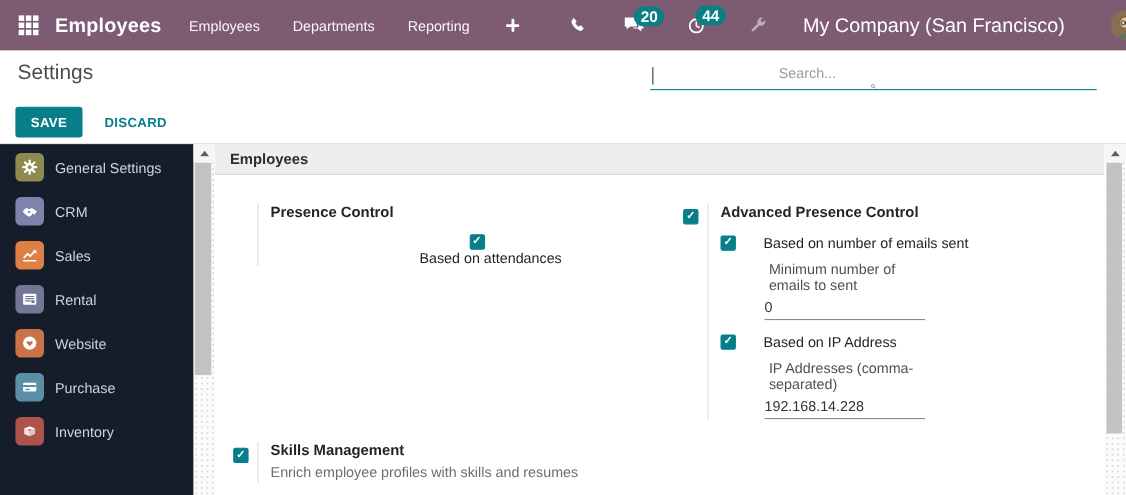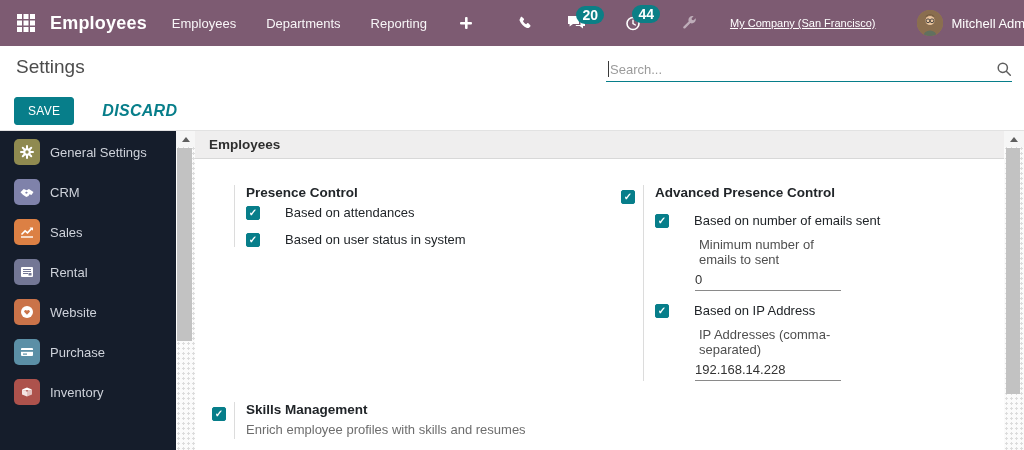--- a/index.html
+++ b/index.html
@@ -12,41 +12,41 @@
             color:#fff; padding:0 10px 0 16px; }
   .apps-btn { width:22px; height:22px; display:flex; align-items:center; justify-content:center; cursor:pointer; }
   .app-name { font-size:18px; font-weight:bold; margin:0 10px 0 14px; letter-spacing:.2px; }
   .menu { display:flex; align-items:center; height:100%; }
   .menu-item { font-size:13px; padding:0 15px; height:100%; display:flex; align-items:center;
                color:rgba(255,255,255,.95); cursor:pointer; }
   .systray { display:flex; align-items:center; margin-left:6px; }
   .tray-icon { position:relative; padding:0 11px; display:flex; align-items:center; cursor:pointer; }
   .badge { position:absolute; top:-9px; right:-6px; background:#0c7f86; color:#fff;
            font-size:14px; font-weight:bold; padding:2px 6px; border-radius:9px; line-height:1; }
-  .company { font-size:11px; margin:0 24px 0 22px; white-space:nowrap; cursor:pointer;text-decoration:underline; }
+  .company { font-size:18px; margin:0 24px 0 22px; white-space:nowrap; cursor:pointer; }
   .user { display:flex; align-items:center; cursor:pointer; margin-left:18px; }
   .avatar { width:26px; height:26px; border-radius:50%; overflow:hidden; flex:none; background:#9a7a55; }
   .user-name { font-size:13px; margin-left:8px; white-space:nowrap; }
   .dim { opacity:.5; }
 
   
   .control-panel { height:84px; position:relative; background:#fff; }
   .cp-title { position:absolute; left:16px; top:10px; font-size:19px; font-weight:normal; color:#4c4c4c; }
-  .search { position:absolute; top:11px; right:12px; width:406px; height:25px;
-            border-bottom:1px solid #077e8a; display:flex; align-items:center; }
+  .search { position:absolute; top:11px; right:27px; width:406px; height:25px;
+            border-bottom:1px solid #077e8a; display:flex; align-items:center;flex-direction:column; }
   .search input { flex:1; border:none; outline:none; font-size:13px; color:#333;
                   padding:2px 0 2px 4px; background:transparent; font-family:"Liberation Sans",sans-serif; }
   .search input::placeholder { color:#9b9b9b; }
   .search .caret { position:absolute; left:2px; top:4px; width:1px; height:16px; background:#3a3a3a; }
   .cp-buttons { position:absolute; left:14px; top:51px; display:flex; align-items:center; }
-  .btn-save { background:#077e8a; color:#fff; border:1px solid #077e8a; font-size:12px; font-weight:normal;
+  .btn-save { background:#077e8a; color:#fff; border:1px solid #077e8a; font-size:12px; font-weight:bold;
               padding:6px 13px; border-radius:3px; cursor:pointer; letter-spacing:.3px;
               font-family:"Liberation Sans",sans-serif; }
-  .btn-discard { background:none; border:none; color:#077e8a; font-size:16px; font-weight:bold;
-                 margin-left:28px; cursor:pointer; letter-spacing:.3px; font-family:"Liberation Sans",sans-serif;font-style:italic; }
+  .btn-discard { background:none; border:none; color:#077e8a; font-size:12px; font-weight:bold;
+                 margin-left:20px; cursor:pointer; letter-spacing:.3px; font-family:"Liberation Sans",sans-serif; }
 
   
   .main { display:flex; height:320px; border-top:1px solid #e2e2e2; }
 
   .sidebar { width:176px; background:#151d2b; flex:none; padding-top:1px; }
   .side-item { height:40px; display:flex; align-items:center; padding-left:14px; cursor:pointer; }
   .app-icon { width:26px; height:26px; border-radius:5px; display:flex; align-items:center;
               justify-content:center; flex:none; }
   .side-label { color:#ced2da; font-size:13px; margin-left:10px; white-space:nowrap; }
 
@@ -269,27 +269,23 @@
 
     <section class="content">
       <div class="section-header">Employees</div>
 
       <div class="settings-grid">
 
         <div class="setting-box">
           <div class="left-pane"></div>
           <div class="right-pane">
             <div class="box-title">Presence Control</div>
-            <div class="opt-row" style="margin-top:4px;">
+            <div class="opt-row" style="margin-top:12px;flex-direction:column;">
               <span class="checkbox"></span>
               <label>Based on attendances</label>
-            </div>
-            <div class="opt-row">
-              <span class="checkbox"></span>
-              <label>Based on user status in system</label>
             </div>
           </div>
         </div>
 
         <div class="setting-box">
           <div class="left-pane">
             <span class="checkbox"></span>
           </div>
           <div class="right-pane">
             <div class="box-title">Advanced Presence Control</div>

